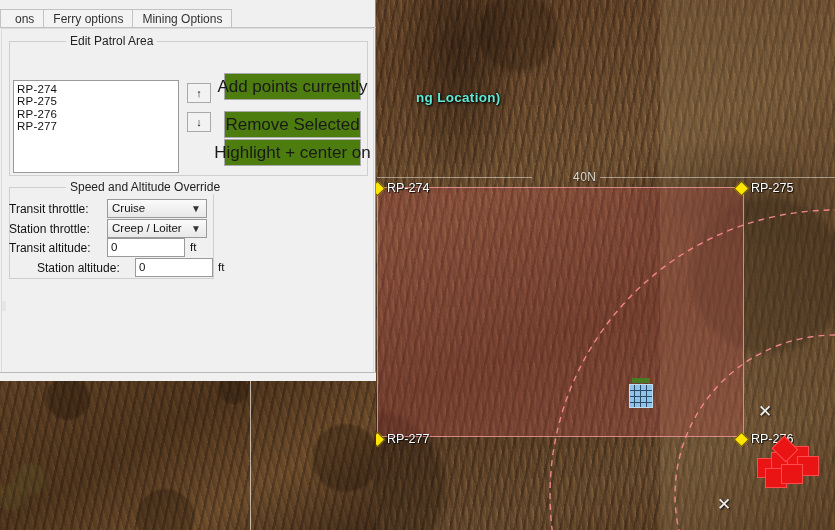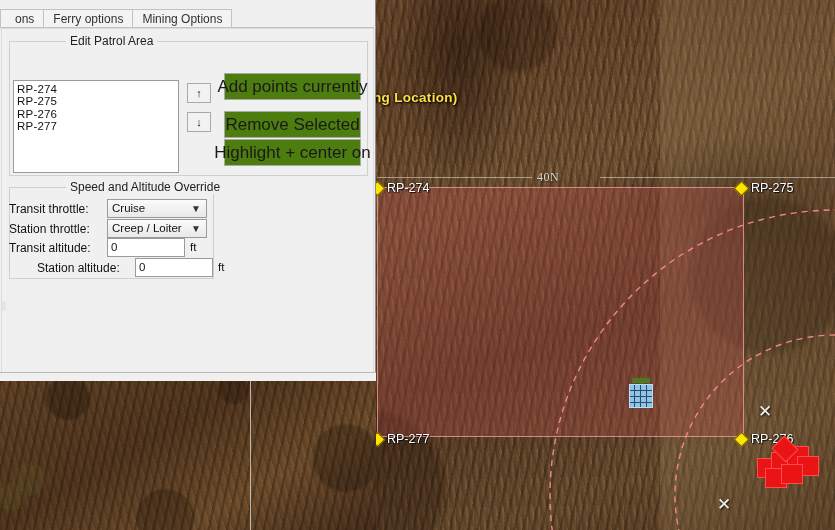--- a/index.html
+++ b/index.html
@@ -70,24 +70,25 @@
     width:11px;height:11px;background:#ffe400;border:1px solid #6b5a00;
     transform:rotate(45deg);box-sizing:border-box;flex:0 0 auto;
   }
   .wp .lbl{
     color:#ffffff;font-size:12.5px;font-family:"Liberation Sans",sans-serif;
     text-shadow:1px 1px 1px rgba(0,0,0,.85),-1px 0 1px rgba(0,0,0,.7);
     white-space:nowrap;
   }
   
   #map-heading{
-    position:absolute;left:373px;top:90px;color:#fde047;font-size:13.5px;
+    position:absolute;left:373px;top:90px;color:#5eead4;font-size:13.5px;
     font-weight:bold;letter-spacing:.3px;
     text-shadow:1px 1px 2px rgba(0,0,0,.95),0 0 3px rgba(0,0,0,.8);
     white-space:nowrap;
+    padding-left:43px;
   }
   
   #friendly-unit{position:absolute;left:629px;top:378px;width:24px;height:30px;}
   #friendly-unit .cap{position:absolute;left:3px;top:0;width:18px;height:5px;background:#4a7a22;}
   #friendly-unit .body{
     position:absolute;left:0;top:6px;width:24px;height:24px;
     background:#8fc4e8;border:1px solid #bcdcf2;box-sizing:border-box;
     background-image:
       linear-gradient(90deg, transparent 0 4px, #2a4a68 4px 5px, transparent 5px 10px, #2a4a68 10px 11px, transparent 11px 16px, #2a4a68 16px 17px, transparent 17px),
       linear-gradient(0deg, transparent 0 4px, #2a4a68 4px 5px, transparent 5px 10px, #2a4a68 10px 11px, transparent 11px 16px, #2a4a68 16px 17px, transparent 17px);
@@ -185,21 +186,21 @@
 
 <div id="map-root">
   <div class="terrain terr-base"></div>
   <div class="terrain terr-ridges"></div>
   <div class="terrain terr-ridges2"></div>
   <div class="terrain terr-blotch"></div>
   <div class="terr-rightband"></div>
 
   <div class="grat" style="left:377px;top:177px;width:155px;height:1px;"></div>
   <div class="grat" style="left:600px;top:177px;width:235px;height:1px;"></div>
-  <div class="grat-label" style="left:537px;top:170px;font-family:Liberation Serif, serif;">40N</div>
+  <div class="grat-label" style="left:573px;top:170px;">40N</div>
 
   <div id="patrol-rect"></div>
 
   <svg id="range-rings" viewBox="0 0 835 530">
     <circle cx="835" cy="495" r="285" fill="none" stroke="#ff8d96" stroke-width="1.4" stroke-dasharray="6 5" opacity="0.9"></circle>
     <circle cx="835" cy="495" r="160" fill="none" stroke="#ff8d96" stroke-width="1.4" stroke-dasharray="6 5" opacity="0.9"></circle>
   </svg>
 
   <div id="map-heading">ng Location)</div>
 

